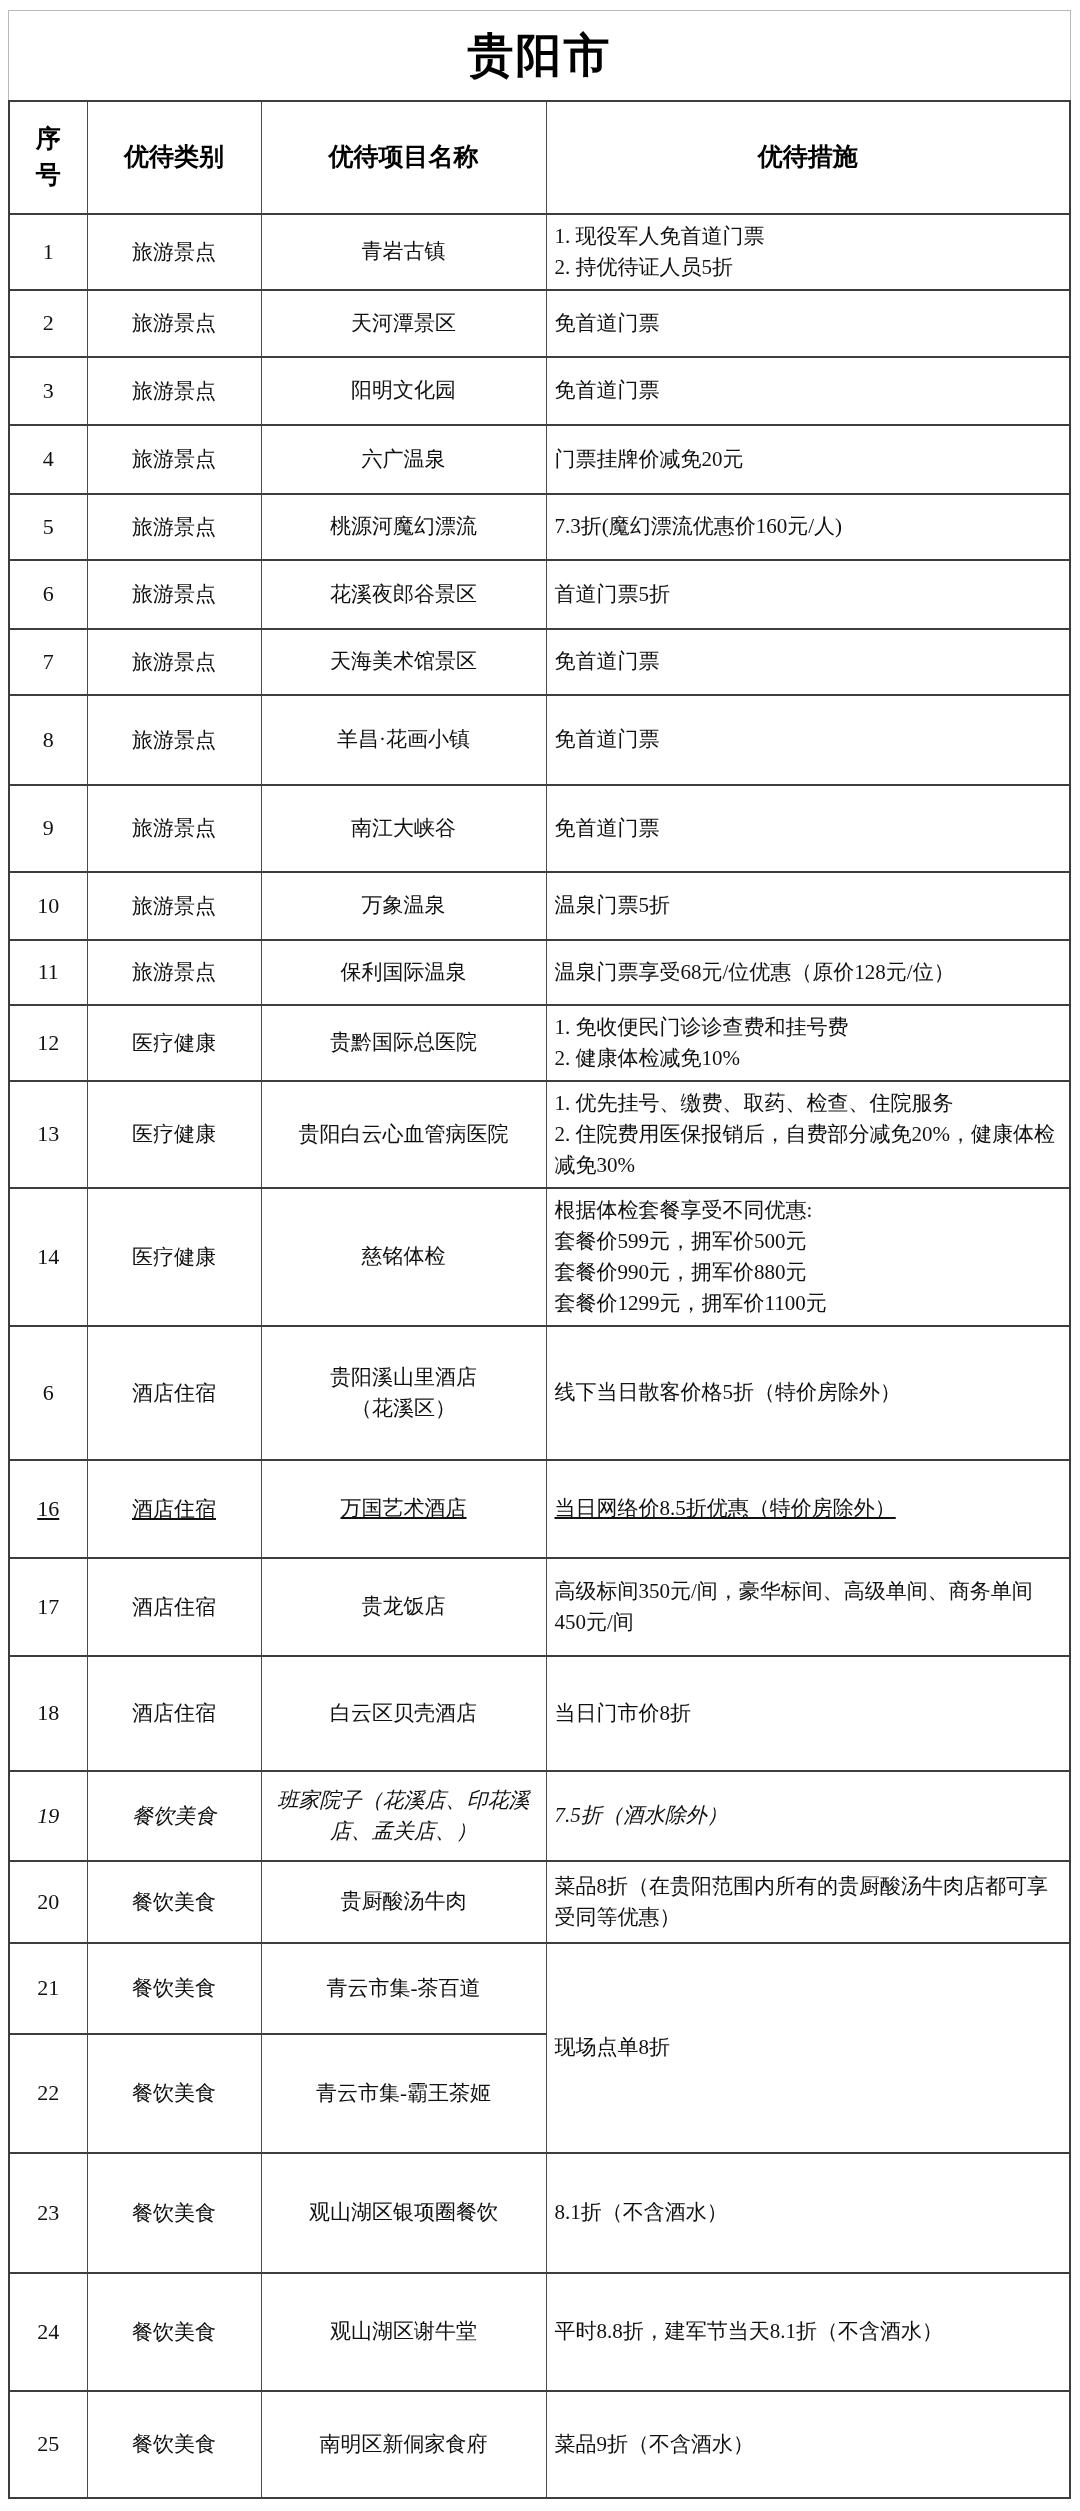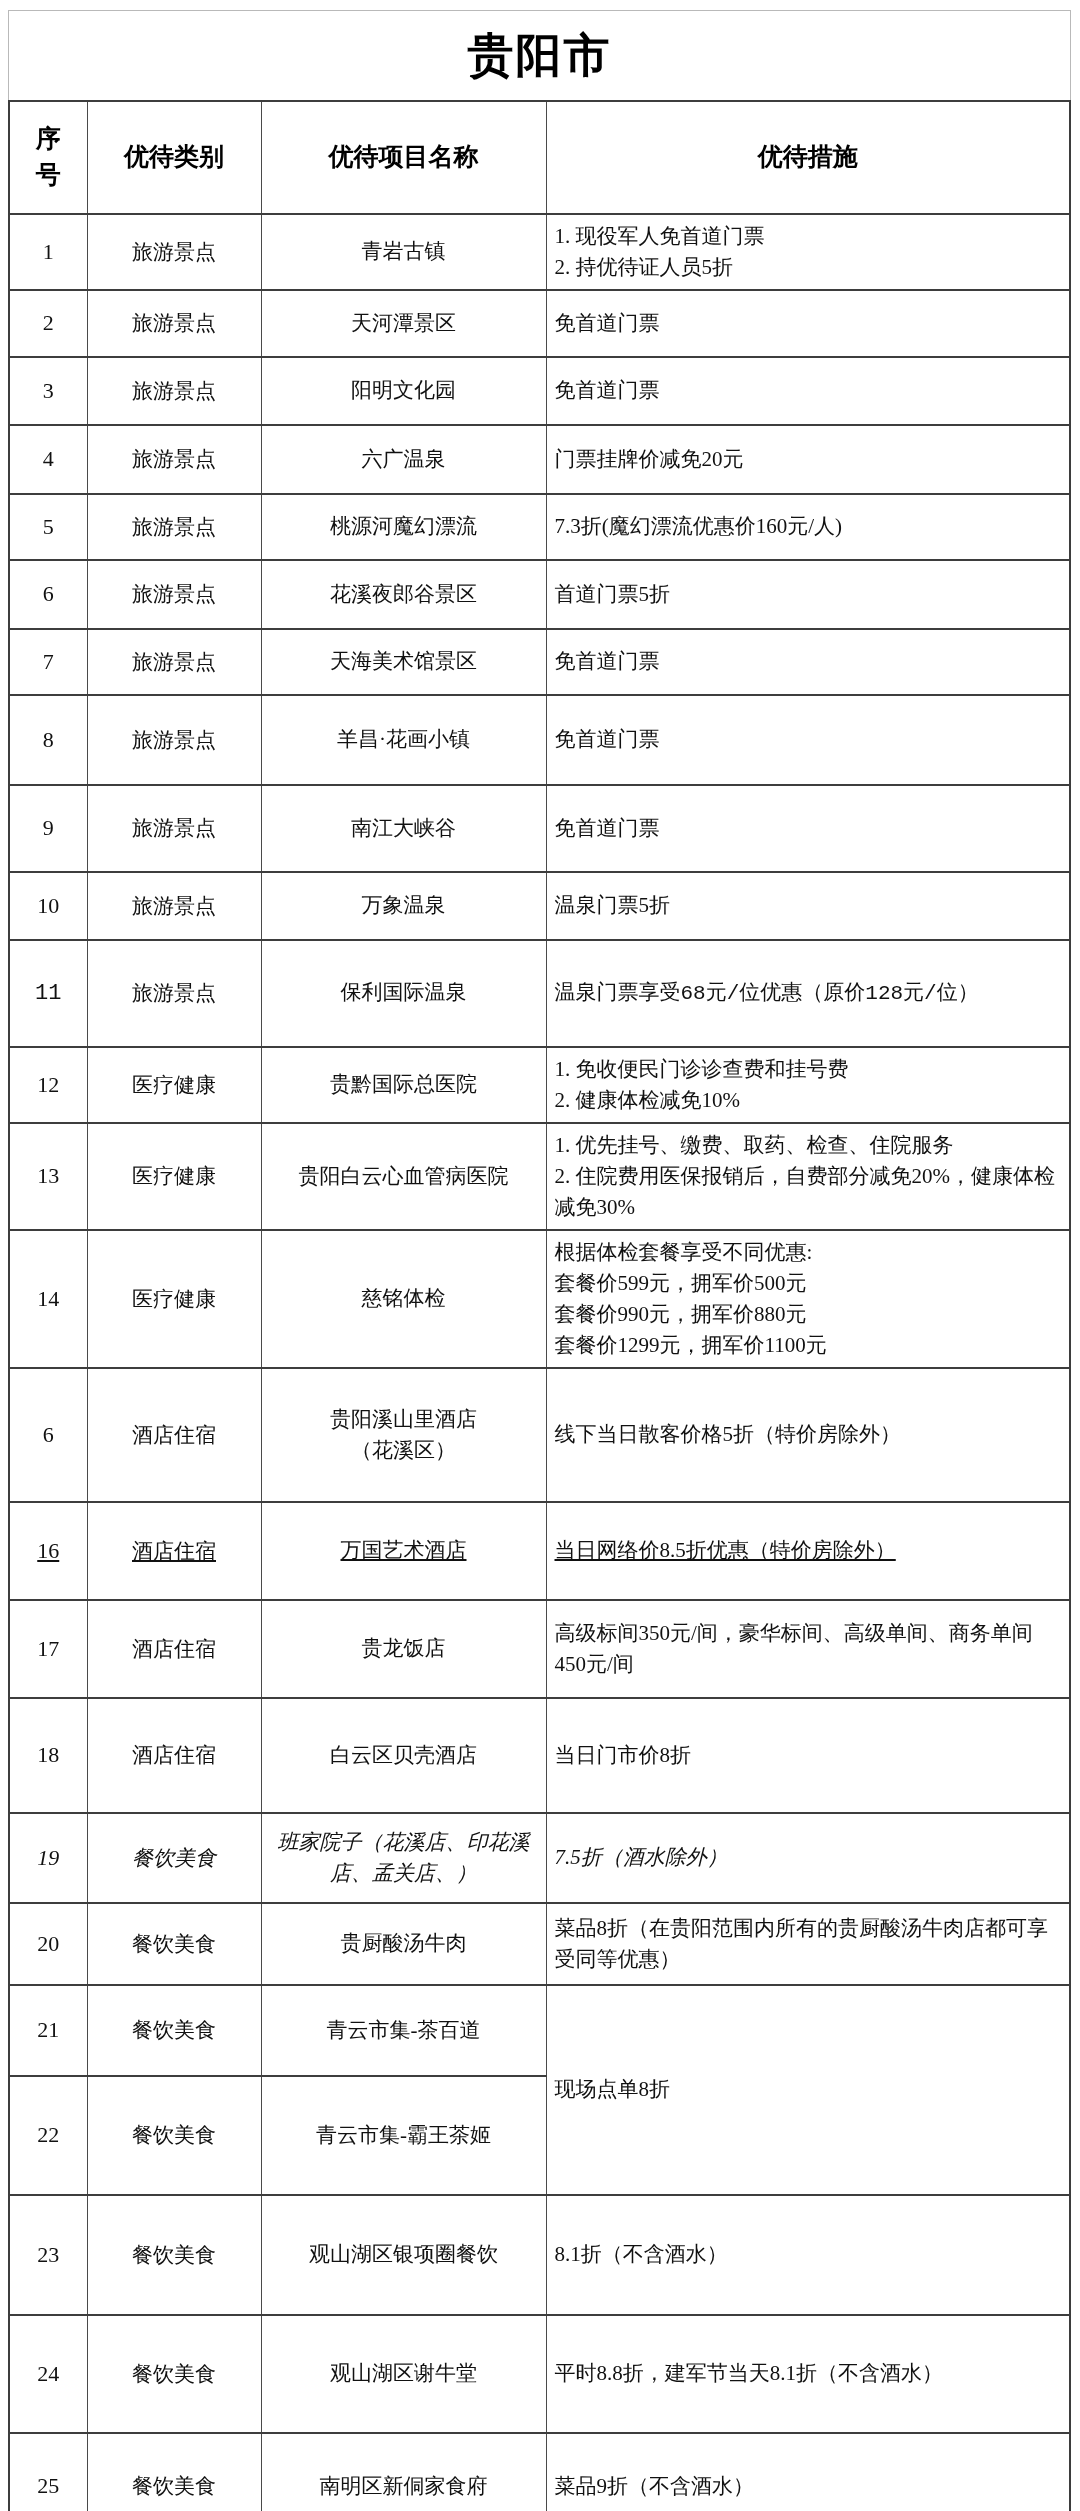--- a/index.html
+++ b/index.html
@@ -159,21 +159,21 @@
     <td class="c2">旅游景点</td>
     <td class="c3">南江大峡谷</td>
     <td class="c4">免首道门票</td>
   </tr>
           <tr style="height: 68px;">
     <td class="c1">10</td>
     <td class="c2">旅游景点</td>
     <td class="c3">万象温泉</td>
     <td class="c4">温泉门票5折</td>
   </tr>
-          <tr style="height: 107px; font-family: Liberation Mono, monospace;">
+          <tr style="height: 65px;">
     <td class="c1">11</td>
     <td class="c2">旅游景点</td>
     <td class="c3">保利国际温泉</td>
     <td class="c4">温泉门票享受68元/位优惠（原价128元/位）</td>
   </tr>
           <tr style="height: 65px;">
     <td class="c1">12</td>
     <td class="c2">医疗健康</td>
     <td class="c3">贵黔国际总医院</td>
     <td class="c4">1. 免收便民门诊诊查费和挂号费

